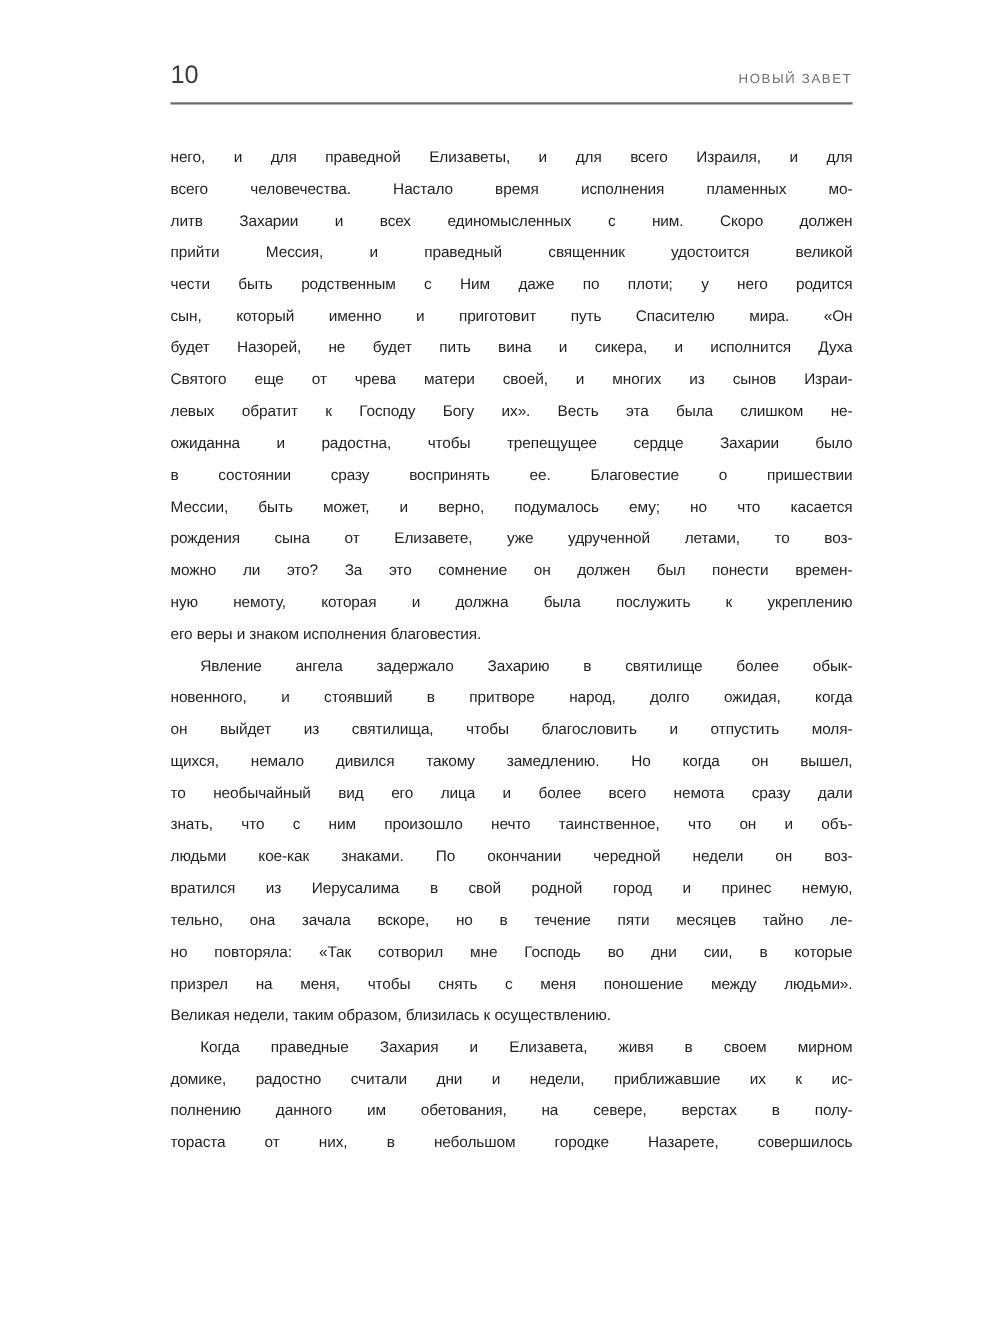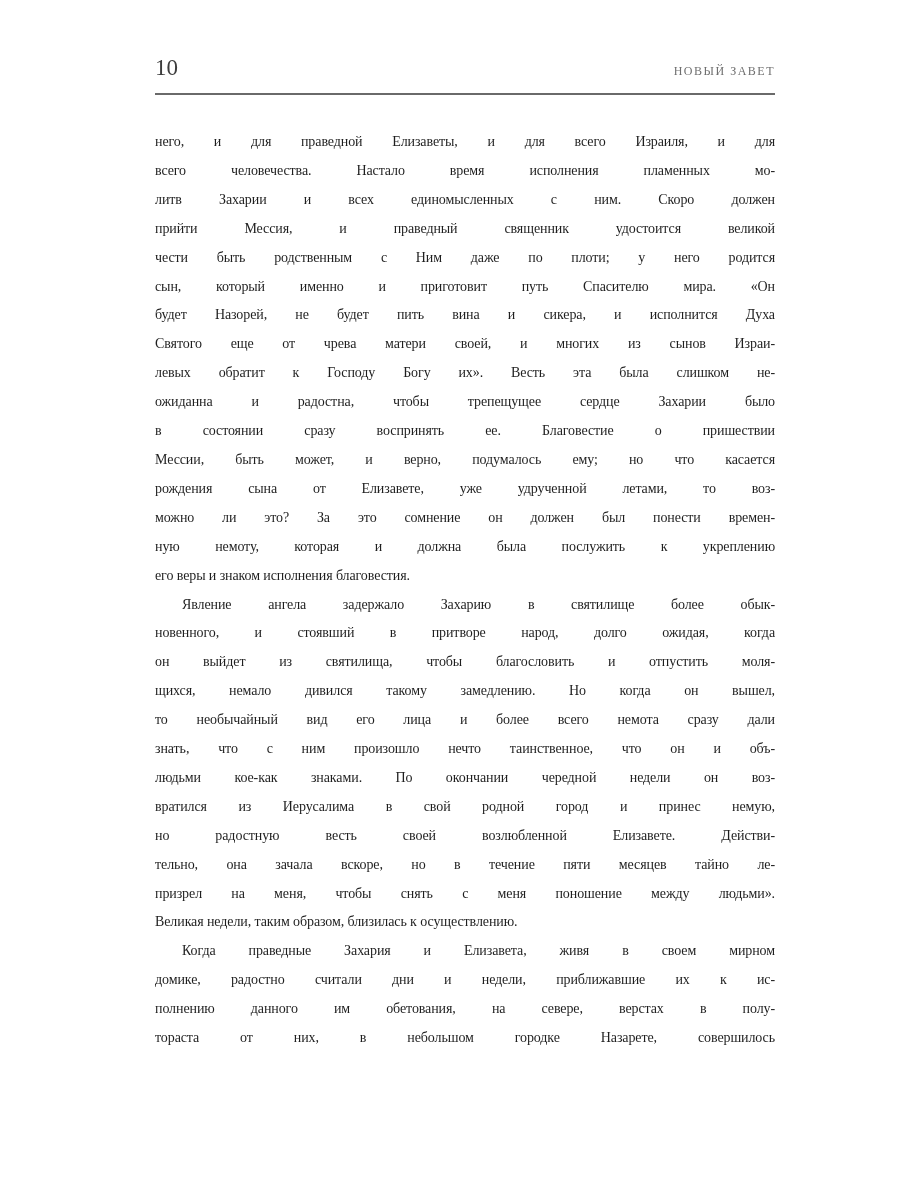--- a/index.html
+++ b/index.html
@@ -5,21 +5,21 @@
   html, body {
     margin: 0;
     padding: 0;
     background: #ffffff;
   }
   .page {
     position: relative;
     width: 788px;
     height: 1200px;
     background: var(--bg, #ffffff);
-    font-family: Liberation Serif, serif;
+    font-family: Liberation Sans, sans-serif;
     overflow: hidden;
   }
   .page-header {
     position: absolute;
     left: 155px;
     top: 56px;
     width: 620px;
     display: flex;
     justify-content: space-between;
     align-items: baseline;
@@ -95,22 +95,22 @@
       </div>
       <div class="paragraph">
         <div class="line fill first-indent">Явление ангела задержало Захарию в святилище более обык-</div>
         <div class="line fill">новенного, и стоявший в притворе народ, долго ожидая, когда</div>
         <div class="line fill">он выйдет из святилища, чтобы благословить и отпустить моля-</div>
         <div class="line fill">щихся, немало дивился такому замедлению. Но когда он вышел,</div>
         <div class="line fill">то необычайный вид его лица и более всего немота сразу дали</div>
         <div class="line fill">знать, что с ним произошло нечто таинственное, что он и объ-</div>
         <div class="line fill">людьми кое-как знаками. По окончании чередной недели он воз-</div>
         <div class="line fill">вратился из Иерусалима в свой родной город и принес немую,</div>
-        <div class="line fill">но радостную весть своей возлюбленной Елизавете. Действи-</div>
         <div class="line fill">тельно, она зачала вскоре, но в течение пяти месяцев тайно ле-</div>
+        <div class="line fill">но повторяла: «Так сотворил мне Господь во дни сии, в которые</div>
         <div class="line fill">призрел на меня, чтобы снять с меня поношение между людьми».</div>
         <div class="line">Великая недели, таким образом, близилась к осуществлению.</div>
       </div>
       <div class="paragraph">
         <div class="line fill first-indent">Когда праведные Захария и Елизавета, живя в своем мирном</div>
         <div class="line fill">домике, радостно считали дни и недели, приближавшие их к ис-</div>
         <div class="line fill">полнению данного им обетования, на севере, верстах в полу-</div>
         <div class="line fill">тораста от них, в небольшом городке Назарете, совершилось</div>
       </div>
     </main>

